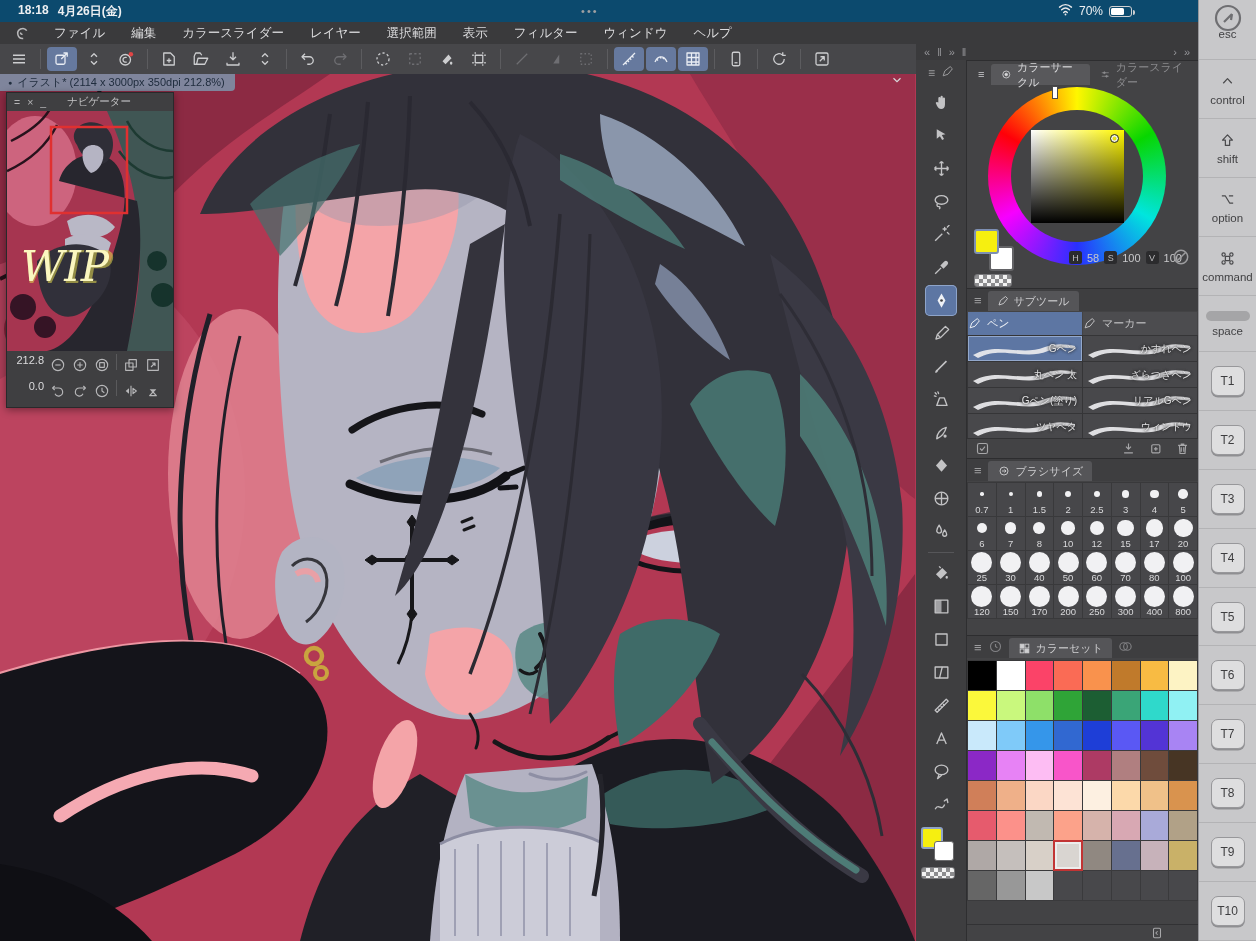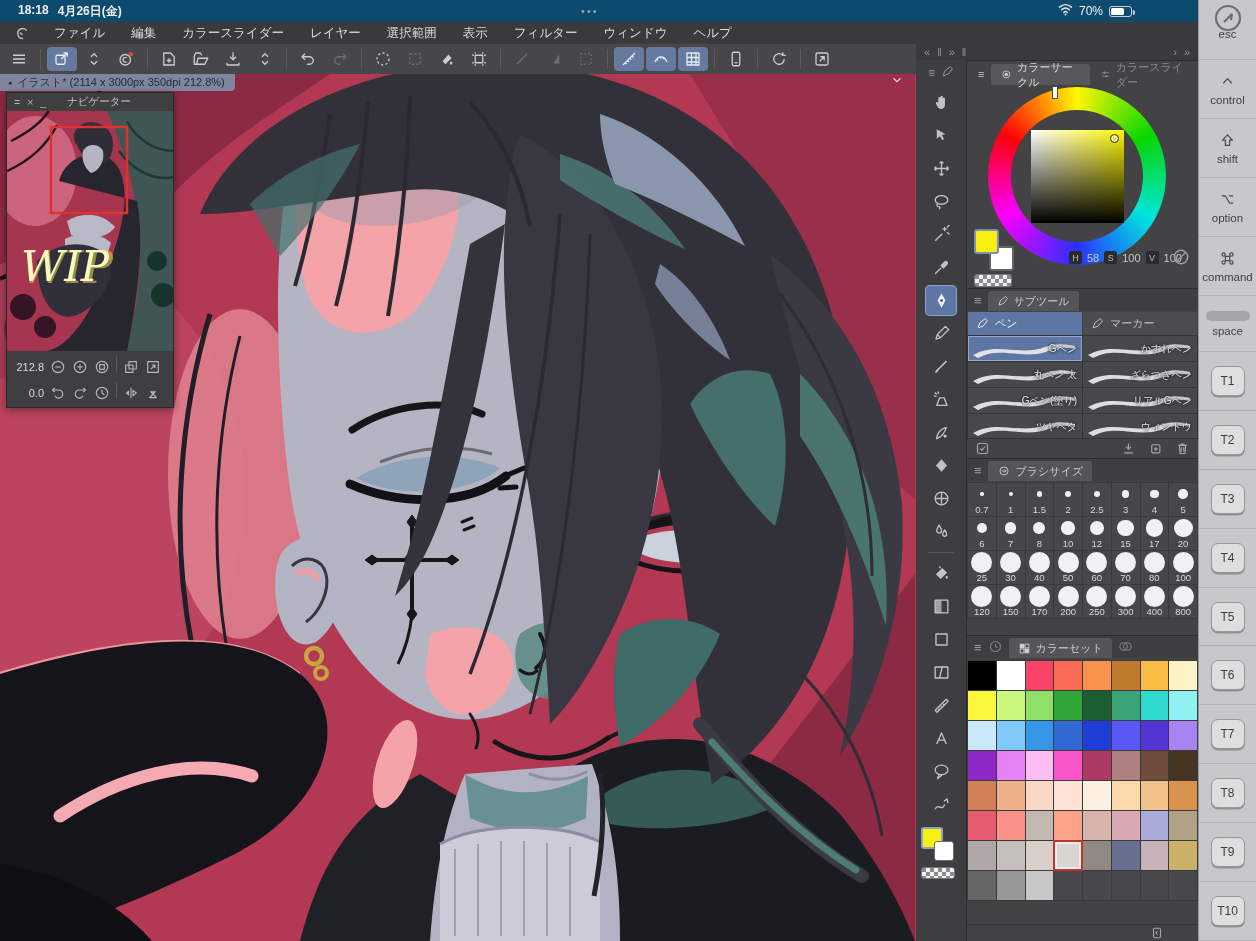--- a/index.html
+++ b/index.html
@@ -30,21 +30,21 @@
   .canvas svg{display:block}
   .canvas-tab{position:absolute;left:0;top:74px;height:17px;display:flex;align-items:center;gap:5px;padding:0 10px 0 8px;background:rgba(126,140,164,.93);color:#202d3e;font-size:11px;border-radius:0 0 4px 0;white-space:nowrap}
   .canvas-tab .dot{font-size:7px}
   .tab-collapse{position:absolute;left:890px;top:73px;color:#d8d9db}
   
   .navigator{position:absolute;left:6px;top:92px;width:168px;height:316px;background:#3f3f41;border:1px solid #29292b;box-shadow:0 2px 8px rgba(0,0,0,.4)}
   .nav-head{height:18px;display:flex;align-items:center;gap:7px;padding:0 7px;font-size:10.5px;color:#b5b5b7}
   .nav-head .ttl{margin-left:14px;color:#c4c4c6}
   .nav-thumb{position:relative;width:166px;height:240px;background:#6e2238;overflow:hidden}
   .nav-ctrl{padding:3px 5px 0 5px}
-  .nav-row{display:flex;align-items:center;height:26px}
+  .nav-row{display:flex;align-items:flex-start;height:26px}
   .nav-val{width:32px;text-align:right;font-size:11px;color:#dcdcde;margin-right:3px}
   .nbtn{width:22px;height:22px;display:flex;align-items:center;justify-content:center;color:#b7b7b9}
   .nav-div{width:1px;height:16px;background:#5a5a5c;margin:0 3px}
   
   .right-strip{position:absolute;left:916px;top:44px;width:282px;height:16px;background:#3a3a3c;color:#96969a;font-size:11px;display:flex;align-items:center;padding:0 8px;gap:7px}
   .right-strip .sp{flex:1}
   .tool-column{position:absolute;left:916px;top:60px;width:51px;height:881px;background:#3e3e40;border-right:1px solid #2e2e30;display:flex;flex-direction:column;align-items:center}
   .tc-head{width:100%;height:26px;display:flex;align-items:center;justify-content:center;gap:6px;color:#9c9c9e;font-size:12px}
   .tool-btn{width:32px;height:31px;display:flex;align-items:center;justify-content:center;color:#c3c3c5;border-radius:5px;margin:1px 0}
   .tool-btn.active{background:#5d76a3;box-shadow:0 0 0 1px #8ea4c9 inset;color:#eef1f6}
@@ -72,21 +72,21 @@
   .sv-cur{position:absolute;right:5px;top:4px;width:9px;height:9px;border-radius:50%;border:1.5px solid #2c2c2e;box-shadow:0 0 0 1.5px #eee inset}
   .cw-main{position:absolute;left:7px;top:168px;width:25px;height:25px;border:2px solid #7d8fb3;border-radius:3px;z-index:4}
   .cw-sub{position:absolute;left:22px;top:185px;width:25px;height:25px;background:#fff;border:2px solid #636366;border-radius:3px;z-index:3}
   .cw-trans{position:absolute;left:7px;top:213px;width:38px;height:13px;border:1px solid #77777a;border-radius:3px;background:repeating-conic-gradient(#f2f2f2 0 25%,#8c8c8e 0 50%) 0 0/8px 8px;z-index:4}
   .hsv-row{position:absolute;left:102px;top:190px;display:flex;align-items:center;gap:5px;font-size:11px;color:#c9c9cb;z-index:4}
   .hsv-k{width:13px;height:13px;background:#2b2b2d;border-radius:2.5px;color:#bdbdbf;font-size:9px;display:flex;align-items:center;justify-content:center}
   .none-ico{position:absolute;left:204px;top:186px;color:#9d9d9f;z-index:4}
   
   .subtool-panel{top:288px;height:170px}
   .st-tabs{height:24px;display:flex;gap:1px;padding:1px 1px 0 1px;font-size:11px}
-  .st-tab{flex:1;display:flex;align-items:center;gap:6px;padding-left:8px;background:#4c4c4f;color:#c3c3c5}
+  .st-tab{flex:1;display:flex;align-items:center;gap:6px;background:#4c4c4f;color:#c3c3c5}
   .st-tab.on{background:#5d76a3;color:#eef1f6}
   .st-list{height:103px;overflow:hidden;display:grid;grid-template-columns:1fr 1fr;grid-auto-rows:25px;gap:1px;background:#353537;padding:1px}
   .brush{position:relative;background:#48484b;display:flex;align-items:center;justify-content:flex-end;overflow:hidden}
   .brush.on{background:#5d76a3;box-shadow:0 0 0 1px #93a8cc inset}
   .brush svg{position:absolute;left:2px;top:3px}
   .brush .bn{position:relative;font-size:10px;color:#e4e4e6;padding-right:5px;text-shadow:0 0 3px #222,0 0 3px #222}
   .st-foot{height:20px;display:flex;align-items:center;padding:0 8px;color:#a7a7a9;border-top:1px solid #323234}
   .st-foot .sp{flex:1}
   .st-foot span{margin-left:12px;display:flex}
   

